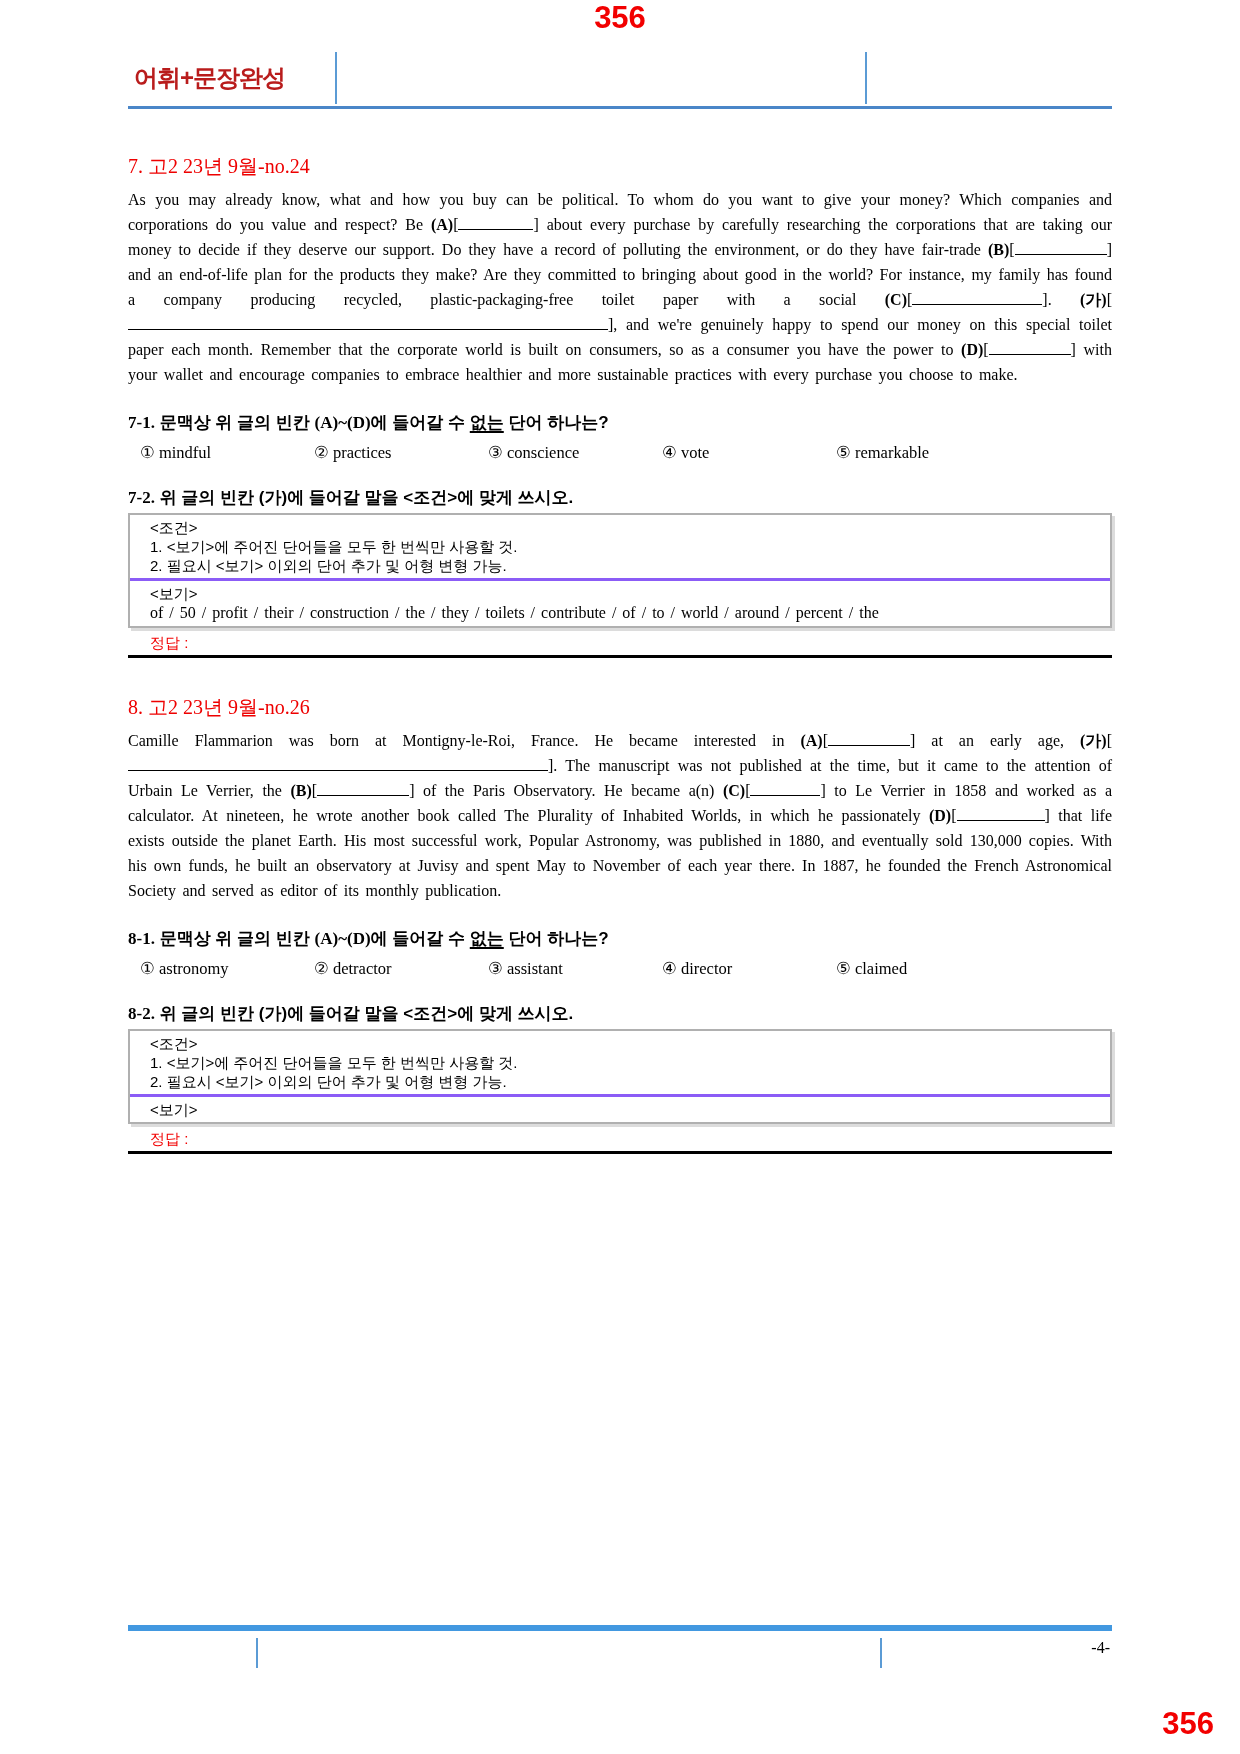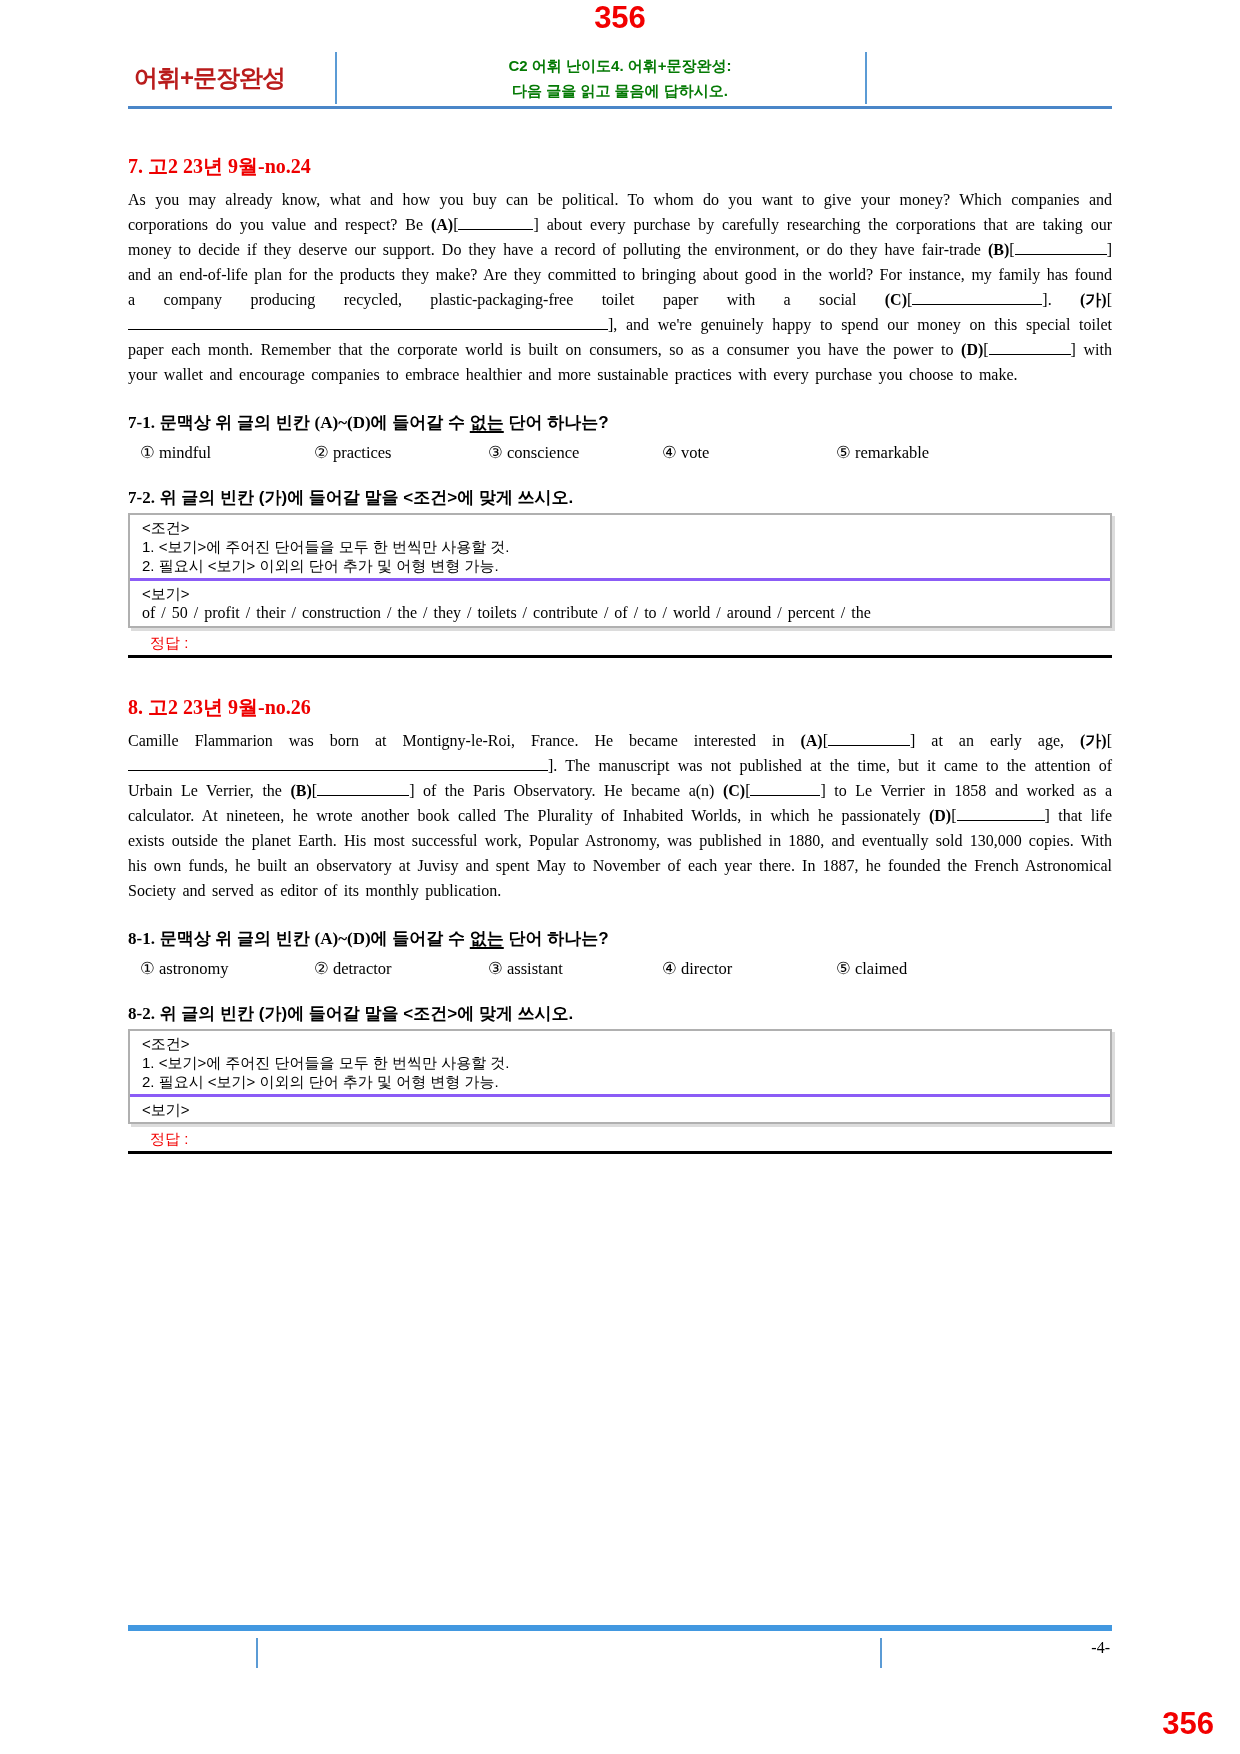--- a/index.html
+++ b/index.html
@@ -12,35 +12,35 @@
   .header{position:relative;margin-top:17px;height:56px;border-bottom:3px solid #4a86c8;}
   .h-left{position:absolute;left:6px;top:12px;font-family:"Liberation Sans",sans-serif;
           font-weight:bold;font-size:24px;color:#b91c1c;letter-spacing:-1px;}
   .h-bar{position:absolute;top:2px;width:2px;height:52px;background:#5b9bd5;}
   .h-bar1{left:207px}
   .h-bar2{left:737px}
   .h-center{position:absolute;left:50%;top:3px;transform:translateX(-50%);text-align:center;
             font-family:"Liberation Sans",sans-serif;font-weight:bold;font-size:15px;
             line-height:25px;color:#047a04;white-space:nowrap;}
   
-  .sec-title{margin-top:44px;font-weight:bold;font-size:20px;color:#ee0000;line-height:26px;}
+  .sec-title{margin-top:44px;font-weight:normal;font-size:20px;color:#ee0000;line-height:26px;}
   .passage{margin-top:8px;font-size:16px;line-height:25px;text-align:justify;word-spacing:2.5px;}
   .passage b{font-weight:bold;}
   .uline{display:inline-block;height:14px;border-bottom:1.5px solid #000;}
   .qline{margin-top:24px;font-family:"Liberation Sans",sans-serif;font-weight:bold;
          font-size:17px;line-height:24px;}
   .qline .serif{font-family:"Liberation Serif",serif;}
   .u-word{text-decoration:underline;text-decoration-thickness:2px;text-underline-offset:3px;}
   .qline2{margin-top:22px;}
   .opts{margin-top:7px;display:flex;padding-left:12px;font-size:16.5px;line-height:22px;}
   .opts .opt{width:174px;}
   .opts .opt:last-child{width:auto;}
   
   .cbox{margin-top:3px;border:2px solid #b0b0b0;box-shadow:3px 3px 0 #dcdcdc;}
-  .cbox-sec{padding:3px 12px 3px;}
+  .cbox-sec{padding:3px 20px 3px;}
   .cbox-sec + .cbox-sec{border-top:3px solid #8b5cf6;}
   .ktext{font-family:"Liberation Sans",sans-serif;font-size:15px;line-height:19px;}
   .words{font-size:16px;line-height:20px;word-spacing:2px;}
   
   .ans-row{margin-top:5px;height:20px;padding-left:22px;color:#f20000;
            font-family:"Liberation Sans",sans-serif;font-size:15px;line-height:20px;}
   .ans-line{margin-top:2px;border-top:3px solid #000;height:0;}
   .gap-sec{margin-top:36px;}
   
   .footer{position:absolute;left:128px;right:128px;top:1625px;}
@@ -57,24 +57,20 @@
 
 <div class="page">
 
   <div class="top-num">356</div>
 
   <div class="content">
 
     <div class="header">
       <span class="h-left">어휘+문장완성</span>
       <span class="h-bar h-bar1"></span>
-      <div class="h-center">
-        <div>C2 어휘 난이도4. 어휘+문장완성:</div>
-        <div>다음 글을 읽고 물음에 답하시오.</div>
-      </div>
       <span class="h-bar h-bar2"></span>
     </div>
 
     <div class="sec-title">7. 고2 23년 9월-no.24</div>
 
     <div class="passage">As you may already know, what and how you buy can be political. To whom do you want to give your money? Which companies and corporations do you value and respect? Be <span><b>(A)</b>[<span class="uline" style="width: 75px;"></span>]</span> about every purchase by carefully researching the corporations that are taking our money to decide if they deserve our support. Do they have a record of polluting the environment, or do they have fair-trade <span><b>(B)</b>[<span class="uline" style="width: 92px;"></span>]</span> and an end-of-life plan for the products they make? Are they committed to bringing about good in the world? For instance, my family has found a company producing recycled, plastic-packaging-free toilet paper with a social <span><b>(C)</b>[<span class="uline" style="width: 130px;"></span>]</span>. <span><b>(가)</b>[<span class="uline" style="width: 480px;"></span>]</span>, and we're genuinely happy to spend our money on this special toilet paper each month. Remember that the corporate world is built on consumers, so as a consumer you have the power to <span><b>(D)</b>[<span class="uline" style="width: 82px;"></span>]</span> with your wallet and encourage companies to embrace healthier and more sustainable practices with every purchase you choose to make.</div>
 
     <div class="qline"><span class="serif">7-1.</span><span> 문맥상 위 글의 빈칸 </span><span class="serif">(A)~(D)</span><span>에 들어갈 수 </span><span class="u-word">없는</span><span> 단어 하나는?</span></div>
 
     <div class="opts">

